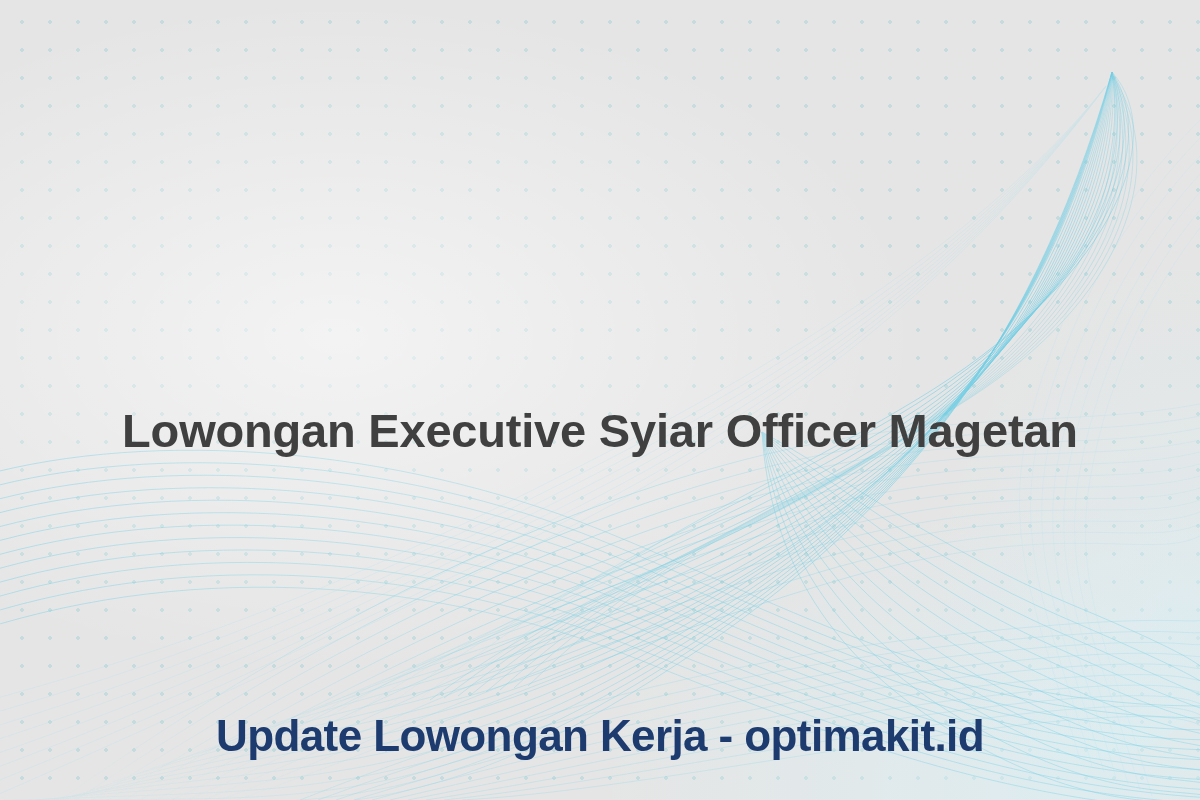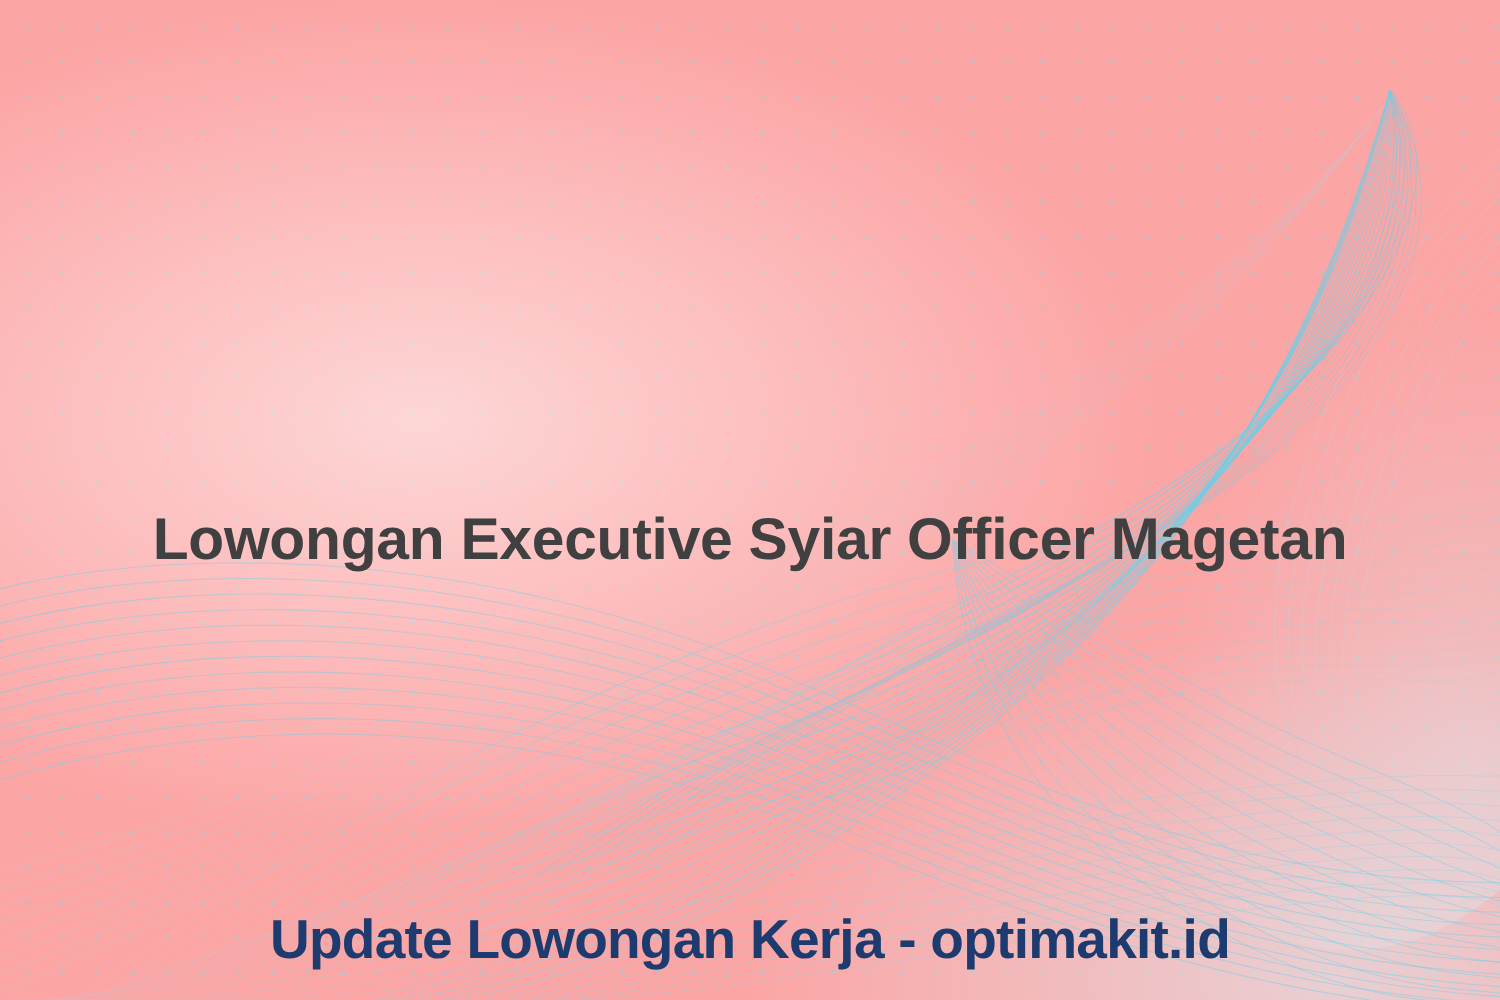--- a/index.html
+++ b/index.html
@@ -6,21 +6,21 @@
   html, body {
     margin: 0;
     padding: 0;
     background: #ffffff;
   }
   #banner {
     position: relative;
     width: 1200px;
     height: 800px;
     overflow: hidden;
-    background-color: #fca5a5;
+    background-color: #e5e5e5;
     font-family: "Liberation Sans", sans-serif;
   }
   
   #dot-layer {
     position: absolute;
     inset: 0;
     background-image: radial-gradient(circle at center, rgba(150,205,210,0.40) 1.6px, rgba(150,205,210,0) 1.9px);
     background-size: 28px 28px;
     background-position: 8px 8px;
     z-index: 1;
@@ -71,21 +71,20 @@
     top: 712px;
     text-align: center;
     font-size: 44px;
     line-height: 1.1;
     font-weight: 700;
     letter-spacing: -0.6px;
     color: #1d3b6e;
     padding: 0 40px;
     box-sizing: border-box;
     white-space: nowrap;
-    margin-top: 16px;
   }
 </style>
 </head>
 <body>
 
 <div id="banner">
 
   <div id="dot-layer"></div>
   <div id="wash-layer"></div>
 

